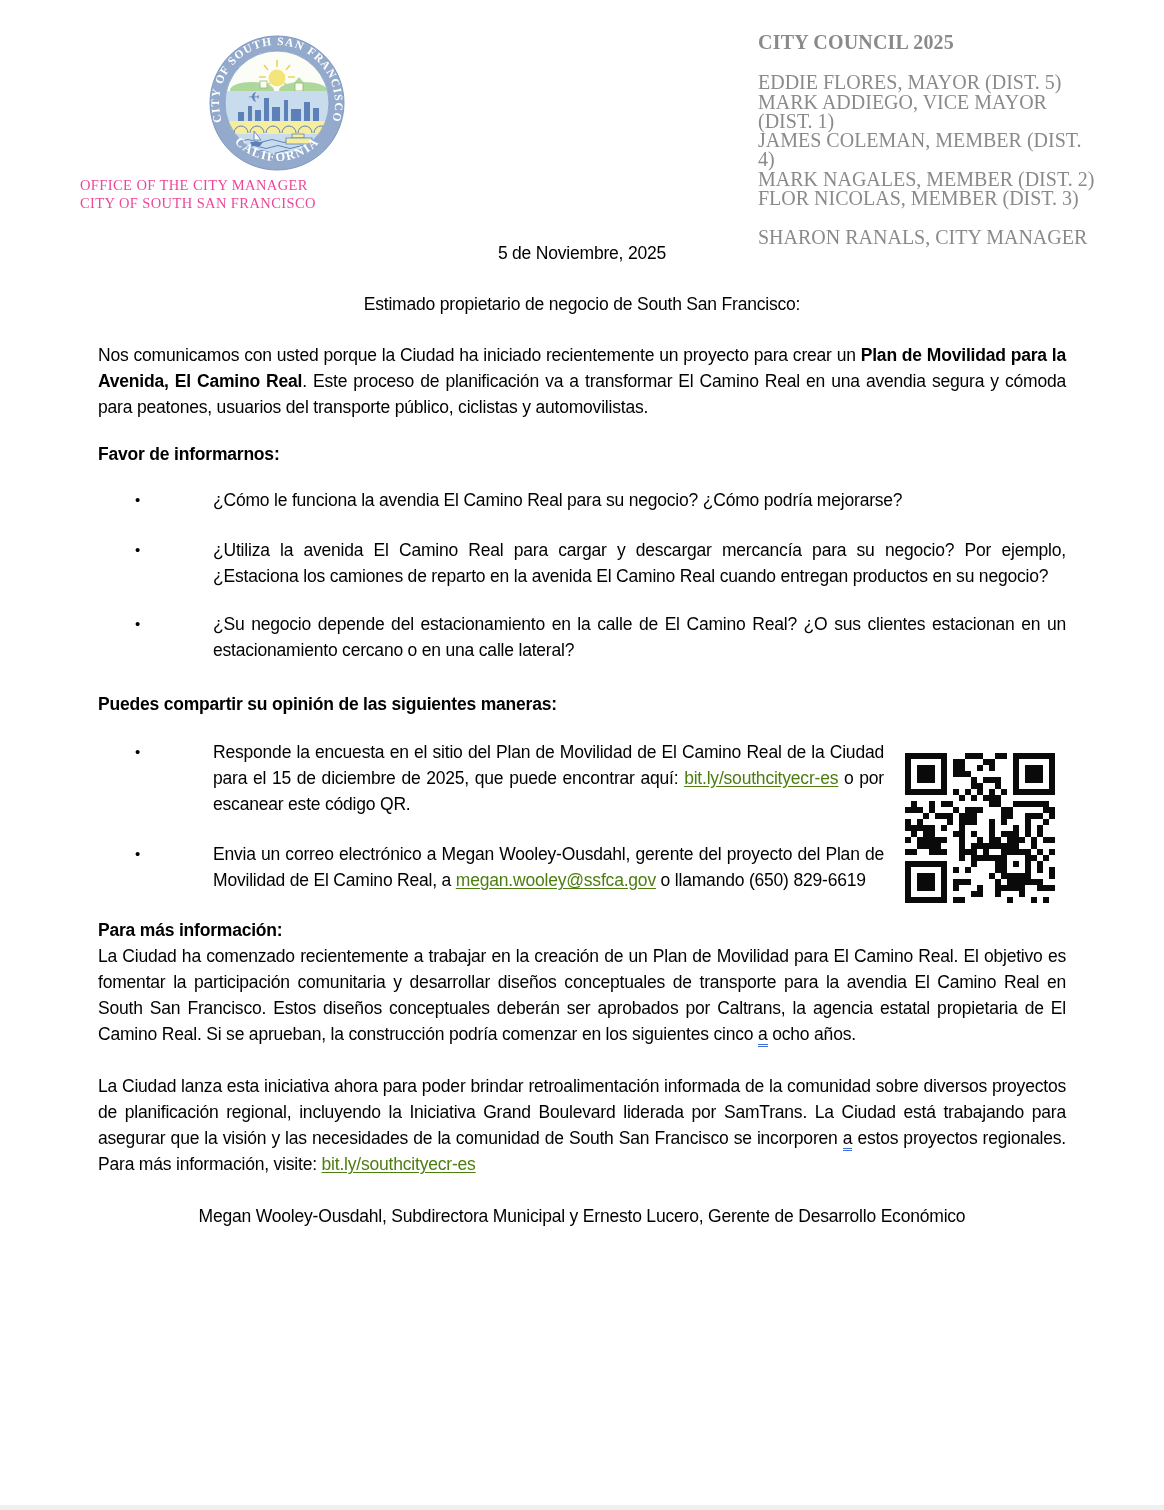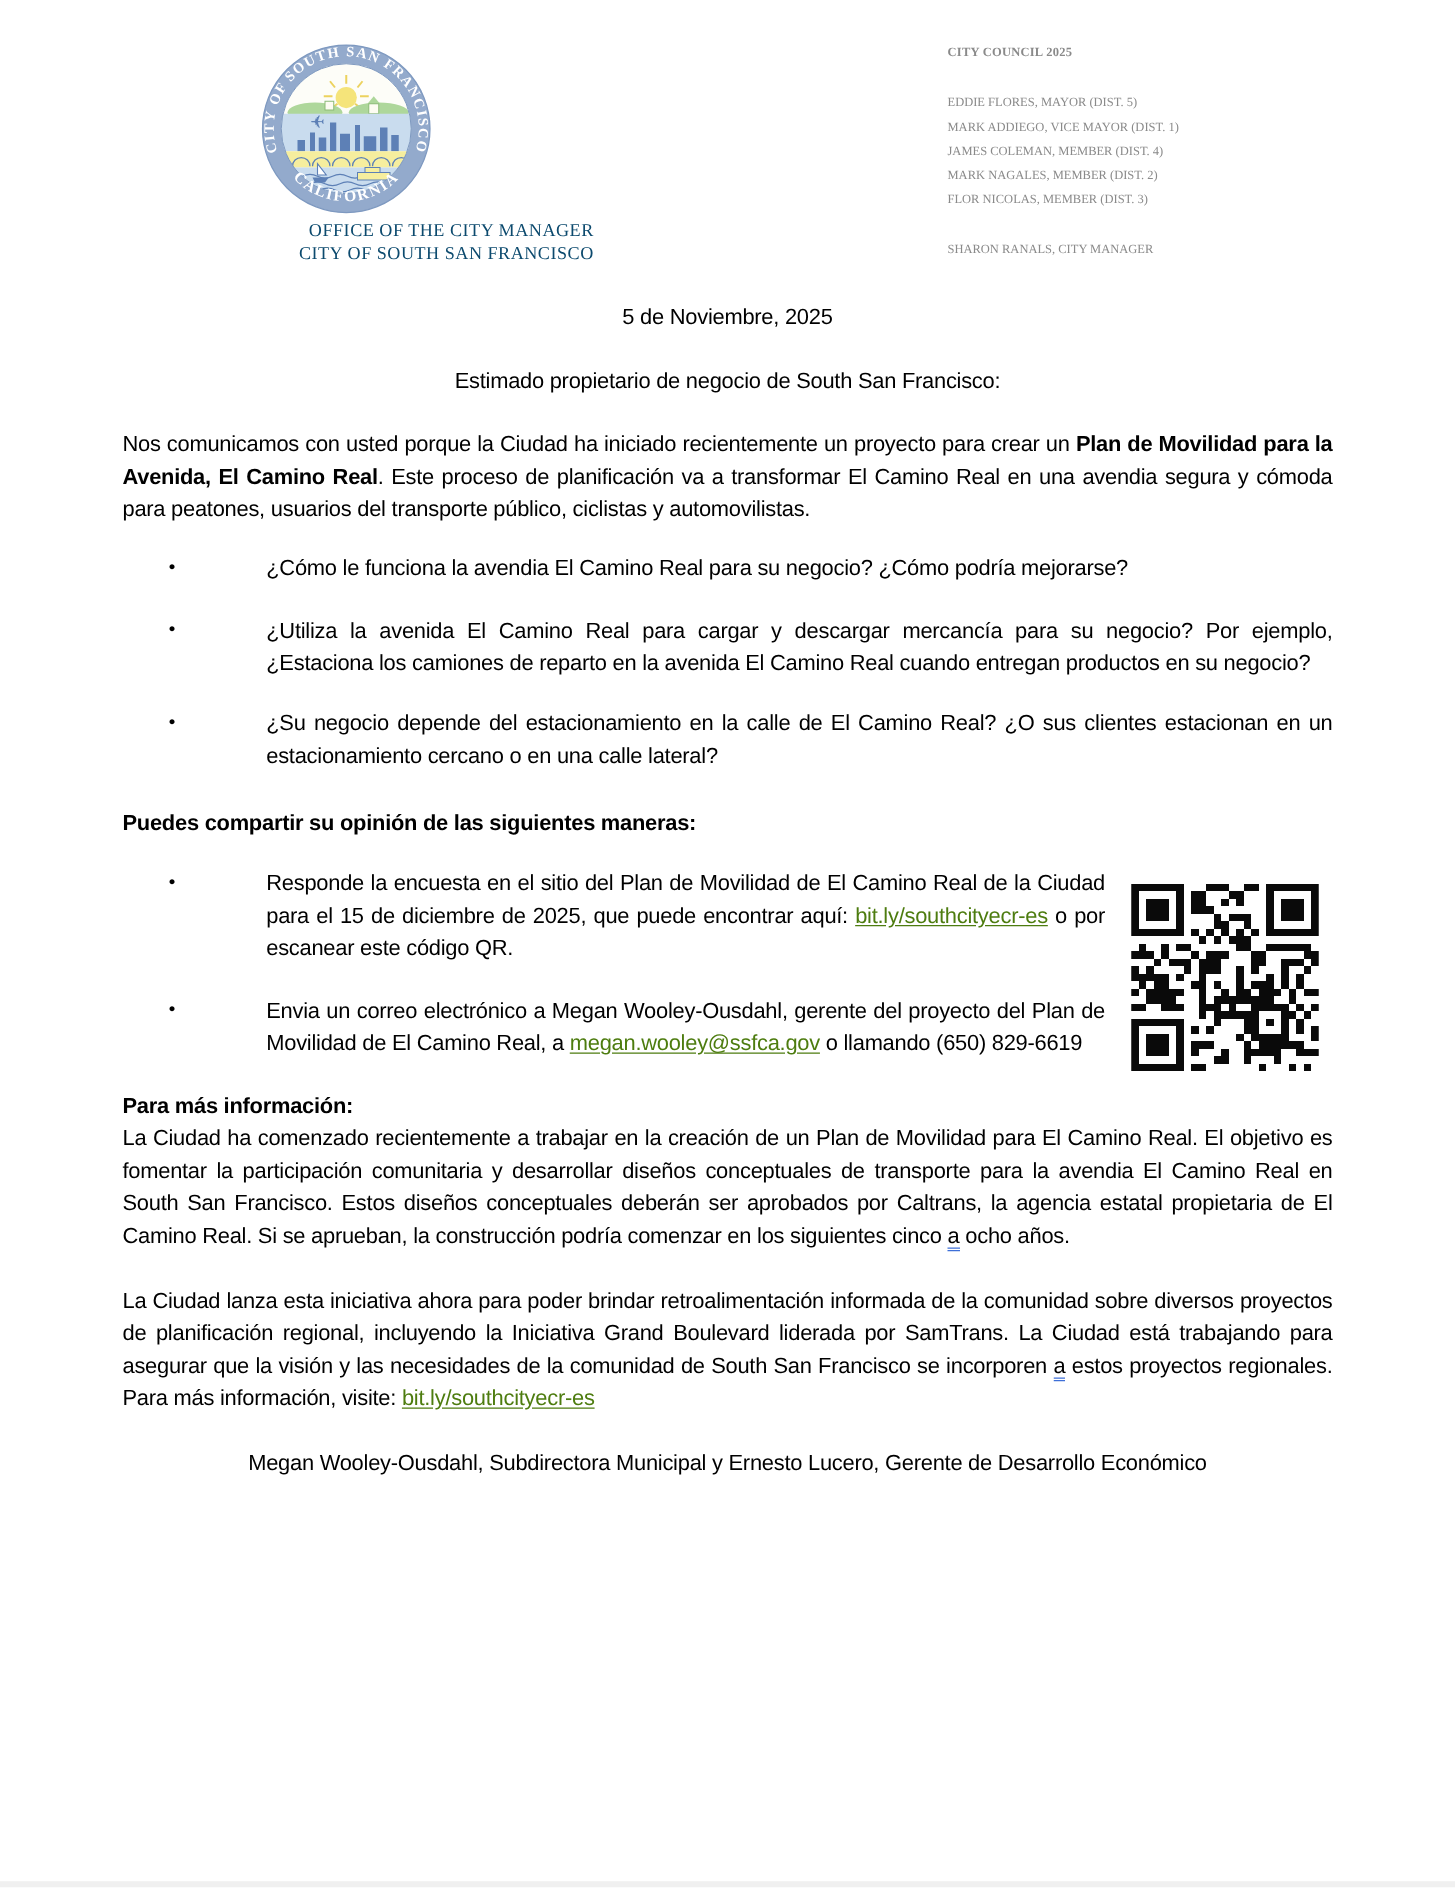--- a/index.html
+++ b/index.html
@@ -3,27 +3,27 @@
 <meta charset="utf-8">
 <style>
   html,body{margin:0;padding:0;}
   body{
     width:1164px;height:1510px;position:relative;background:#ffffff;
     font-family:"Liberation Sans",sans-serif;color:#000;overflow:hidden;
   }
   
   .seal-wrap{position:absolute;left:208px;top:34px;width:138px;height:138px;}
   .office{
-    position:absolute;left:80px;top:176px;width:395px;text-align:right;
+    position:absolute;left:80px;top:176px;width:395px;text-align:left;
     font-family:"Liberation Serif",serif;font-size:14.5px;line-height:18px;
-    color:#0c4a6e;letter-spacing:.4px;
+    color:#ec4899;letter-spacing:.4px;
   }
   .council{
     position:absolute;left:758px;top:33px;width:340px;
-    font-family:"Liberation Serif",serif;font-size:10px;line-height:19.3px;color:#8a8a8a;
+    font-family:"Liberation Serif",serif;font-size:20px;line-height:19.3px;color:#8a8a8a;
   }
   .council .c-title{font-weight:bold;margin-bottom:21px;letter-spacing:.2px;}
   .council .c-manager{margin-top:20px;}
   
   .content{position:absolute;left:98px;top:240px;width:968px;}
   .para{font-size:17.5px;line-height:26px;letter-spacing:-.2px;text-align:justify;margin:0;}
   .left{text-align:center;}
   .b{font-weight:bold;}
   .head{font-weight:bold;text-align:left;}
   .lnk{color:#4d7c0f;text-decoration:underline;text-underline-offset:2px;cursor:pointer;}
@@ -131,20 +131,21 @@
 
 <div class="content">
 
   <p class="para left mb25">5 de Noviembre, 2025</p>
 
   <p class="para left mb25">Estimado propietario de negocio de South San Francisco:</p>
 
   <p class="para mb21"><span>Nos comunicamos con usted porque la Ciudad ha iniciado recientemente un proyecto para crear un </span><span class="b">Plan de Movilidad para la Avenida, El Camino Real</span><span>. Este proceso de planificación va a transformar El Camino Real en una avendia segura y cómoda para peatones, usuarios del transporte público, ciclistas y automovilistas.</span></p>
 
 
+  <p class="para head mb20">Favor de informarnos:</p>
 
   <div class="bullet-row mb24">
     <span class="marker">•</span>
     <p class="para btext">¿Cómo le funciona la avendia El Camino Real para su negocio? ¿Cómo podría mejorarse?</p>
   </div>
   <div class="bullet-row mb22">
     <span class="marker">•</span>
     <p class="para btext">¿Utiliza la avenida El Camino Real para cargar y descargar mercancía para su negocio? Por ejemplo, ¿Estaciona los camiones de reparto en la avenida El Camino Real cuando entregan productos en su negocio?</p>
   </div>
   <div class="bullet-row mb28">

